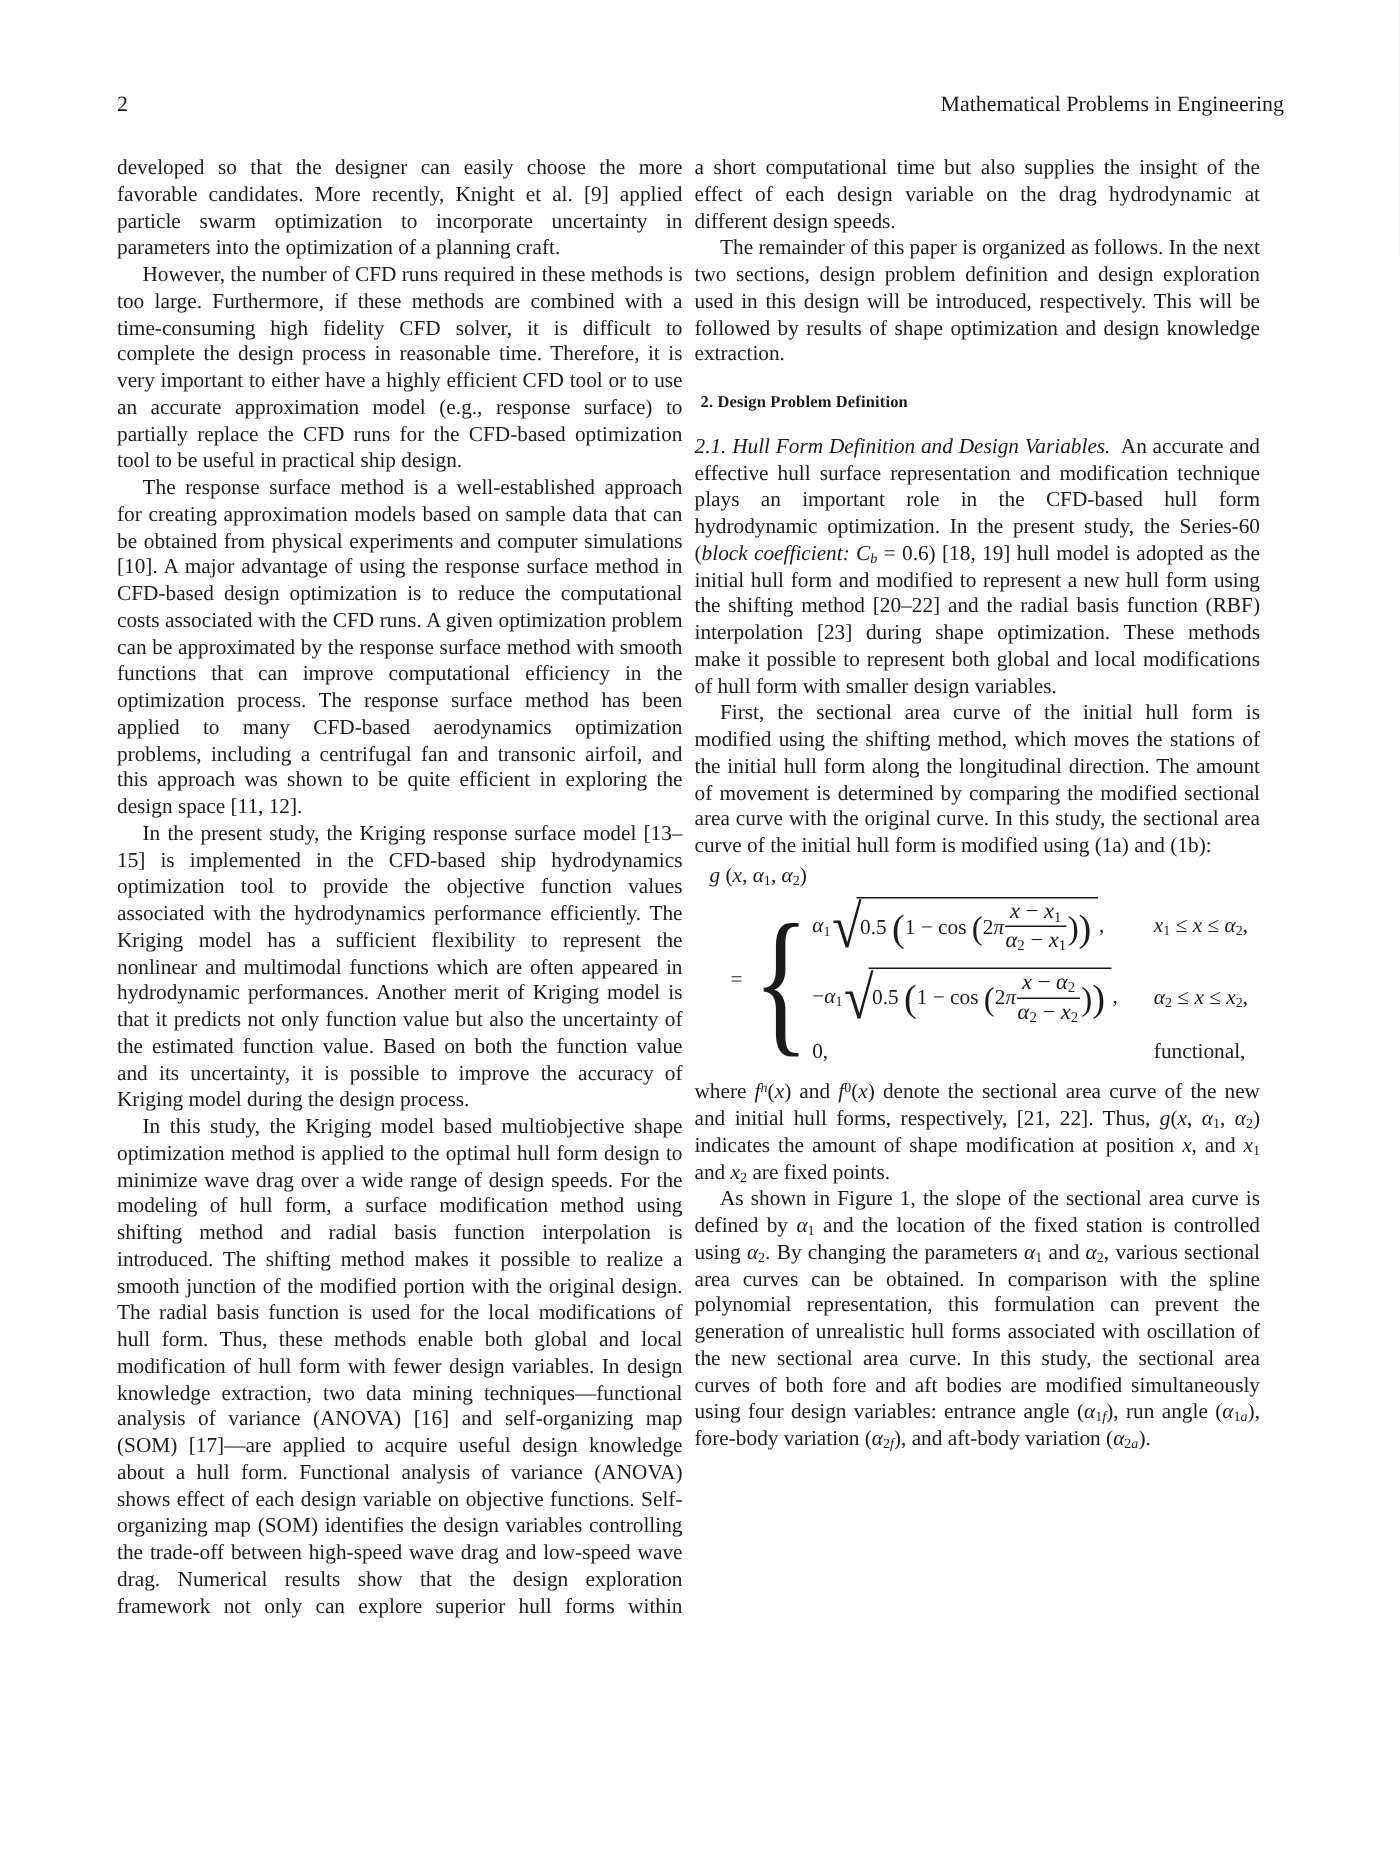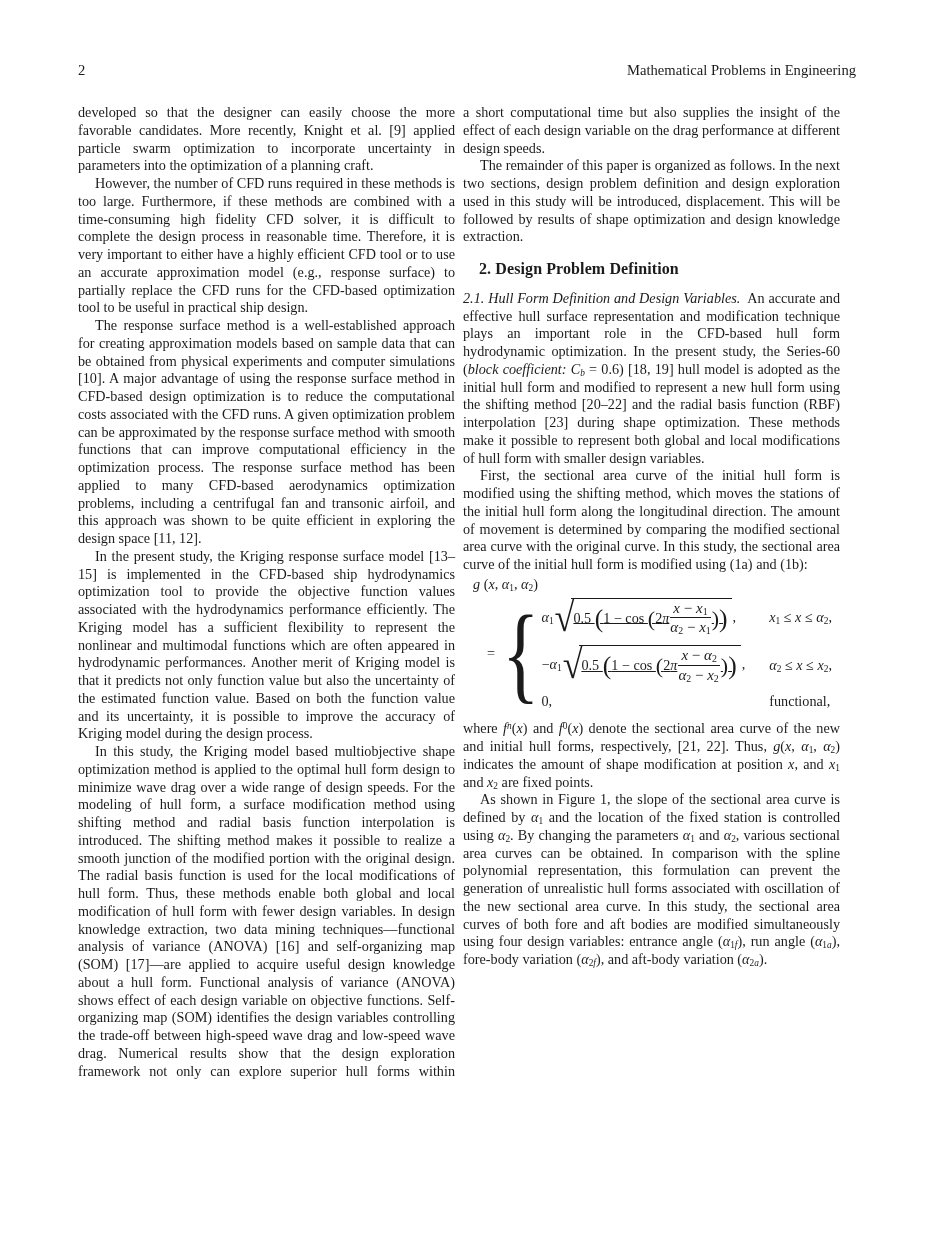--- a/index.html
+++ b/index.html
@@ -23,22 +23,22 @@
   .col{
     width:377px;
     font-size:14.2px;
     line-height:17.75px;
     text-align:justify;
   }
   .col p{margin:0;text-indent:17px;}
   .col p.noindent{text-indent:0;}
   .col p.cont{text-align-last:justify;}
   h2{
-    font-size:16px;font-weight:bold;
-    margin:14px 0 12px 16px;
+    font-size:11px;font-weight:bold;
+    margin:14px 0 12px 4px;
     text-align:left;letter-spacing:0.1px;
   }
   sub{font-size:66%;line-height:0;vertical-align:-0.25em;}
   sup{font-size:66%;line-height:0;vertical-align:0.45em;}
   
   .eq-row{display:flex;align-items:center;margin:10px 0 7px 0;}
   .eq-body{flex:1;text-align:center;text-indent:0;}
   .eq-label{text-align:right;}
   
   .eq-block{margin:0 12px 10px 0;}
@@ -52,21 +52,21 @@
   }
   .case-grid{
     display:grid;grid-template-columns:auto auto;
     column-gap:24px;row-gap:7px;align-items:center;
   }
   .case-expr,.case-cond{text-align:left;white-space:nowrap;}
   .eq-label-row{text-align:right;margin:4px 0 10px 0;}
   
   .sqrt{display:inline-flex;align-items:center;vertical-align:middle;margin:0 1px;}
   .rsign{font-size:36px;line-height:1;transform:scaleY(1.12);display:inline-block;margin-right:-3px;}
-  .rbody{border-top:1.3px solid #1b1b1b;padding:2px 4px 1px 2px;display:inline-block;text-decoration:underline;}
+  .rbody{border-top:1.3px solid #1b1b1b;padding:2px 4px 1px 2px;display:inline-block;}
   .frac{
     display:inline-block;vertical-align:middle;text-align:left;
     font-size:15px;line-height:1.12;position:relative;top:-1px;margin:0 1px;
   }
   .fnum{display:block;border-bottom:1px solid #1b1b1b;padding:0 3px 1px 3px;}
   .fden{display:block;padding-top:1px;}
   .bp{font-size:180%;vertical-align:middle;line-height:0;}
   .bp2{font-size:155%;vertical-align:middle;line-height:0;}
 </style>
 </head>
@@ -83,22 +83,22 @@
 
     <div class="col">
       <p class="noindent">developed so that the designer can easily choose the more favorable candidates. More recently, Knight et al. [9] applied particle swarm optimization to incorporate uncertainty in parameters into the optimization of a planning craft.</p>
       <p>However, the number of CFD runs required in these methods is too large. Furthermore, if these methods are combined with a time-consuming high fidelity CFD solver, it is difficult to complete the design process in reasonable time. Therefore, it is very important to either have a highly efficient CFD tool or to use an accurate approximation model (e.g., response surface) to partially replace the CFD runs for the CFD-based optimization tool to be useful in practical ship design.</p>
       <p>The response surface method is a well-established approach for creating approximation models based on sample data that can be obtained from physical experiments and computer simulations [10]. A major advantage of using the response surface method in CFD-based design optimization is to reduce the computational costs associated with the CFD runs. A given optimization problem can be approximated by the response surface method with smooth functions that can improve computational efficiency in the optimization process. The response surface method has been applied to many CFD-based aerodynamics optimization problems, including a centrifugal fan and transonic airfoil, and this approach was shown to be quite efficient in exploring the design space [11, 12].</p>
       <p>In the present study, the Kriging response surface model [13–15] is implemented in the CFD-based ship hydrodynamics optimization tool to provide the objective function values associated with the hydrodynamics performance efficiently. The Kriging model has a sufficient flexibility to represent the nonlinear and multimodal functions which are often appeared in hydrodynamic performances. Another merit of Kriging model is that it predicts not only function value but also the uncertainty of the estimated function value. Based on both the function value and its uncertainty, it is possible to improve the accuracy of Kriging model during the design process.</p>
       <p class="cont">In this study, the Kriging model based multiobjective shape optimization method is applied to the optimal hull form design to minimize wave drag over a wide range of design speeds. For the modeling of hull form, a surface modification method using shifting method and radial basis function interpolation is introduced. The shifting method makes it possible to realize a smooth junction of the modified portion with the original design. The radial basis function is used for the local modifications of hull form. Thus, these methods enable both global and local modification of hull form with fewer design variables. In design knowledge extraction, two data mining techniques—functional analysis of variance (ANOVA) [16] and self-organizing map (SOM) [17]—are applied to acquire useful design knowledge about a hull form. Functional analysis of variance (ANOVA) shows effect of each design variable on objective functions. Self-organizing map (SOM) identifies the design variables controlling the trade-off between high-speed wave drag and low-speed wave drag. Numerical results show that the design exploration framework not only can explore superior hull forms within</p>
     </div>
 
     <div class="col">
-      <p class="noindent">a short computational time but also supplies the insight of the effect of each design variable on the drag performance at different design speeds.</p>
-      <p>The remainder of this paper is organized as follows. In the next two sections, design problem definition and design exploration used in this study will be introduced, displacement. This will be followed by results of shape optimization and design knowledge extraction.</p>
+      <p class="noindent">a short computational time but also supplies the insight of the effect of each design variable on the drag hydrodynamic at different design speeds.</p>
+      <p>The remainder of this paper is organized as follows. In the next two sections, design problem definition and design exploration used in this design will be introduced, respectively. This will be followed by results of shape optimization and design knowledge extraction.</p>
 
       <h2>2. Design Problem Definition</h2>
 
       <p class="noindent"><i>2.1. Hull Form Definition and Design Variables.</i>&nbsp; An accurate and effective hull surface representation and modification technique plays an important role in the CFD-based hull form hydrodynamic optimization. In the present study, the Series-60 (<i>block coefficient:</i> <i>C</i><sub><i>b</i></sub> = 0.6) [18, 19] hull model is adopted as the initial hull form and modified to represent a new hull form using the shifting method [20–22] and the radial basis function (RBF) interpolation [23] during shape optimization. These methods make it possible to represent both global and local modifications of hull form with smaller design variables.</p>
       <p>First, the sectional area curve of the initial hull form is modified using the shifting method, which moves the stations of the initial hull form along the longitudinal direction. The amount of movement is determined by comparing the modified sectional area curve with the original curve. In this study, the sectional area curve of the initial hull form is modified using (1a) and (1b):</p>
 
 
       <div class="eq-block">
         <div class="eq-lhs"><i>g</i> (<i>x</i>, <i>α</i><sub>1</sub>, <i>α</i><sub>2</sub>)</div>
         <div class="cases-row">

